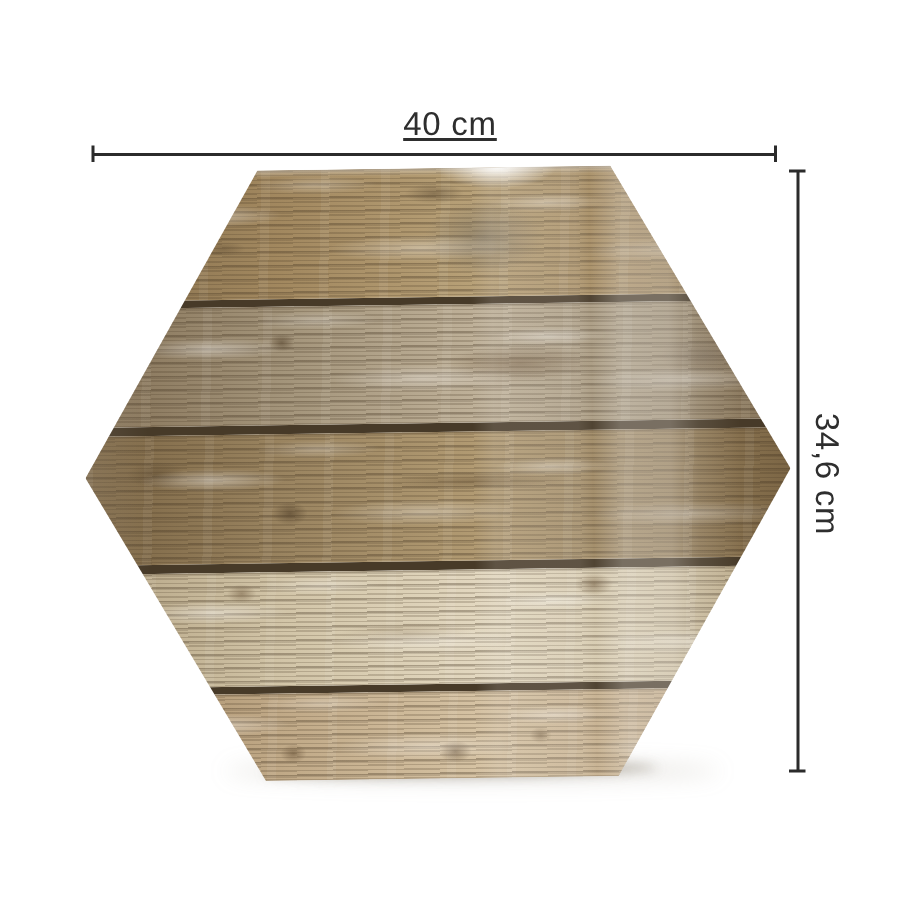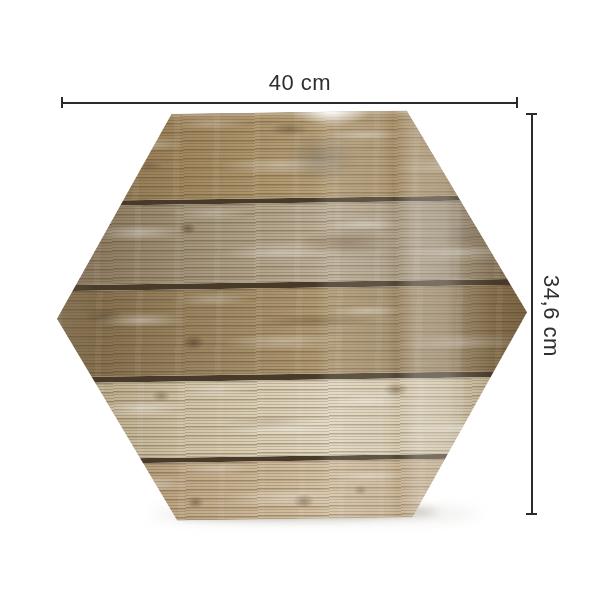--- a/index.html
+++ b/index.html
@@ -8,21 +8,21 @@
     background:#ffffff;
     font-family:"Liberation Sans","DejaVu Sans",sans-serif;
     overflow:hidden;
   }
   .stage{position:relative;width:600px;height:600px;background:#ffffff;}
 
   
   .dim-width-label{
     position:absolute;left:0;top:70px;width:600px;
     text-align:center;
-    font-size:22px;font-weight:300;letter-spacing:0.5px;color:#2e2e2e;
+    font-size:22px;font-weight:300;letter-spacing:0.5px;color:#2e2e2e;text-decoration:underline;
   }
   .dim-line-h{
     position:absolute;left:62px;top:102px;width:456px;height:1.6px;
     background:#2b2b2b;
   }
   .tick-v{position:absolute;top:97px;width:2.2px;height:11px;background:#2b2b2b;}
   .tick-v.left{left:61px;}
   .tick-v.right{left:516px;}
 
   .dim-line-v{

